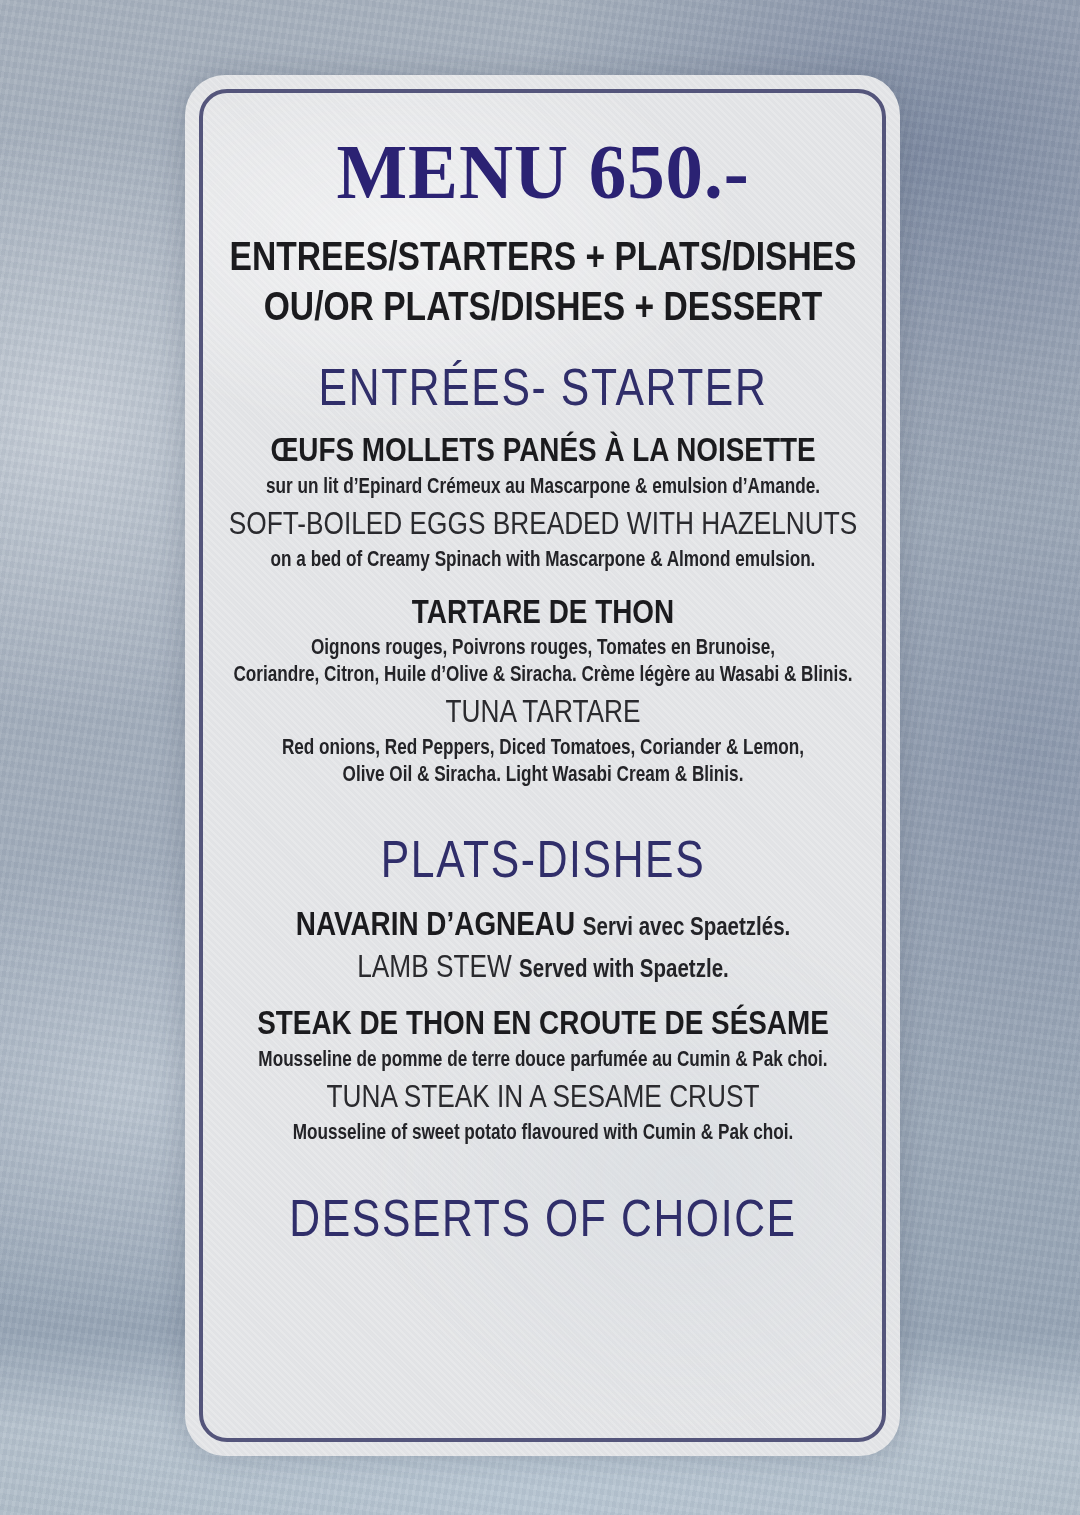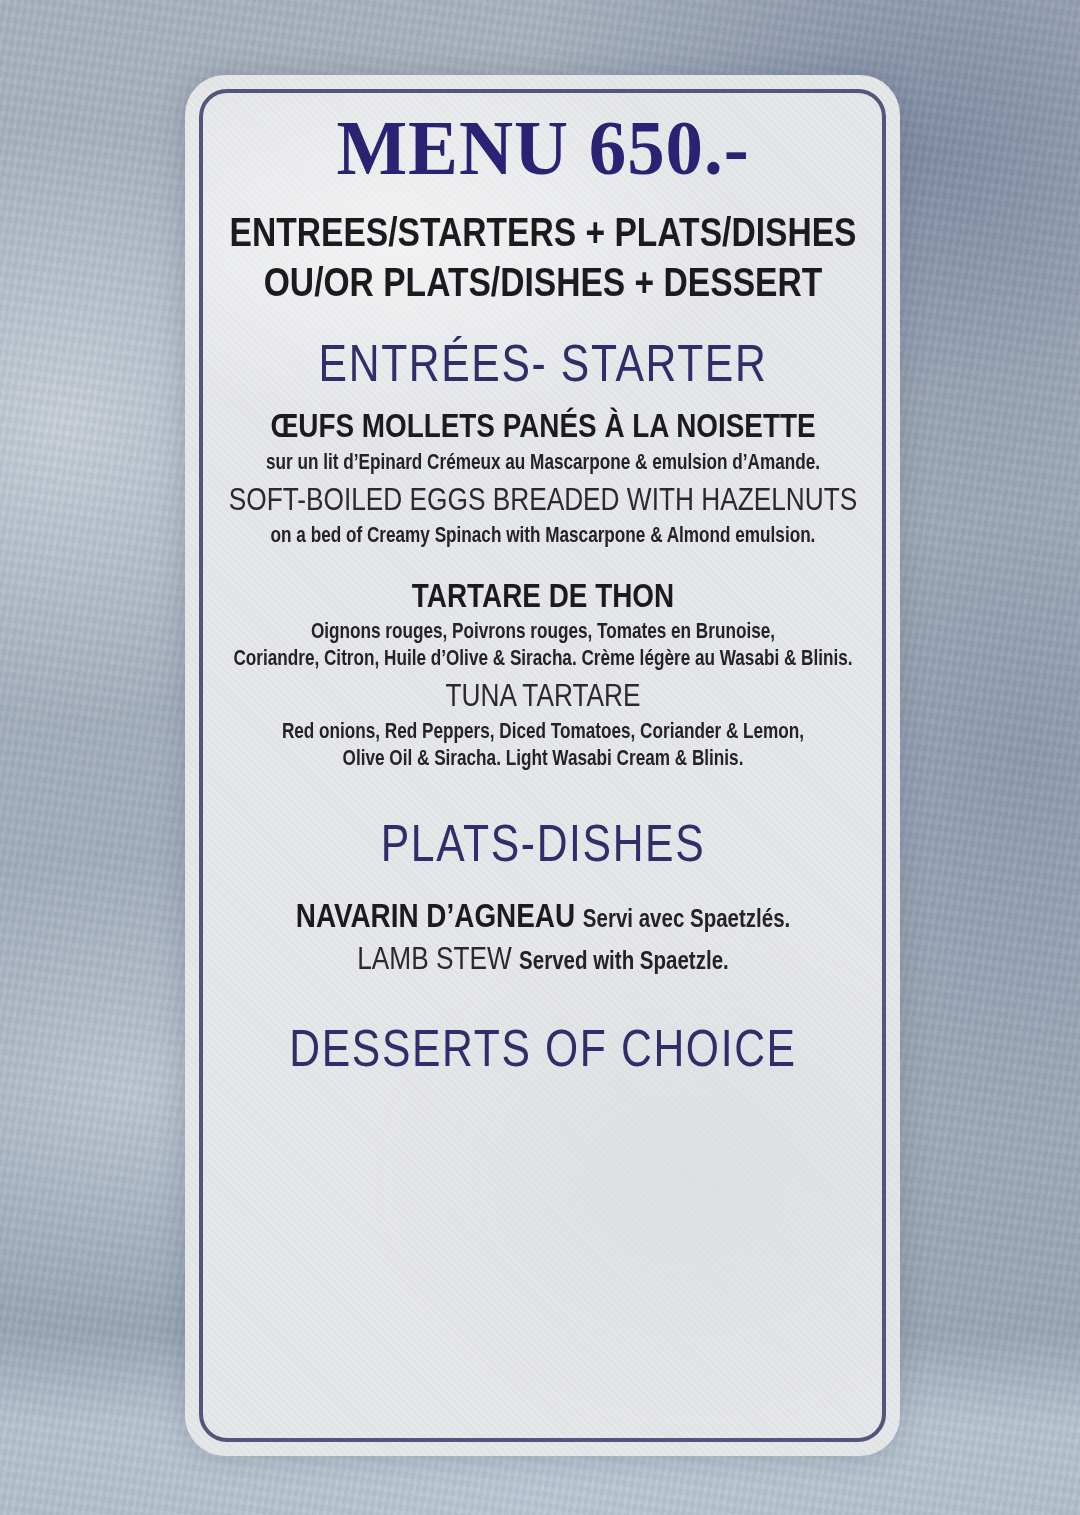--- a/index.html
+++ b/index.html
@@ -36,21 +36,21 @@
     content:""; position:absolute; inset:0; border-radius:inherit;
     background:
       radial-gradient(ellipse 70% 20% at 30% 12%, rgba(255,255,255,0.5), rgba(255,255,255,0) 70%),
       radial-gradient(ellipse 60% 25% at 70% 80%, rgba(214,219,224,0.55), rgba(214,219,224,0) 75%),
       repeating-linear-gradient(45deg, rgba(255,255,255,0.05) 0 2px, rgba(150,155,168,0.05) 2px 5px);
   }
   .card-border {
     position:absolute; inset:14px; border:4px solid #54557b; border-radius:28px;
     pointer-events:none;
   }
-  .content { position:relative; text-align:center; padding-top:34px; }
+  .content { position:relative; text-align:center; padding-top:58px; }
 
   
   .line { position:relative; left:50%; width:max-content; white-space:pre; text-align:center; }
   .sqz84 { transform:translateX(-50%) scaleX(0.84); }
   .sqz82 { transform:translateX(-50%) scaleX(0.82); }
   .sqz78 { transform:translateX(-50%) scaleX(0.78); }
   .sqz96 { transform:translateX(-50%) scaleX(0.96); }
 
   .menu-title {
     font-family:"Liberation Serif", serif; font-weight:700;
@@ -68,21 +68,21 @@
   .fr-name { font-size:34px; font-weight:700; line-height:1.08; color:#1b1b1e; }
   .en-name { font-size:32px; font-weight:400; line-height:1.1; color:#2a2a2e; }
   .desc { font-size:22px; font-weight:700; line-height:1.2; color:#232327; }
   .inline-sub { font-size:25px; font-weight:700; color:#232327; }
   .en-inline { font-weight:400; color:#2a2a2e; }
 
   .dish { margin-top:18px; }
   .dish .desc { margin-top:5px; }
   .dish .en-name { margin-top:7px; }
   .dish.tight { margin-top:26px; }
-  .dish.roomy { margin-top:28px; }
+  .dish.roomy { margin-top:20px; }
   .dessert-heading { margin-top:46px; }
 </style>
 </head>
 <body>
 
 <div class="bg"></div>
 
 <div class="card">
   <div class="content">
 
@@ -111,18 +111,24 @@
     </div>
 
     <h2 class="section-heading gap-lg line sqz82">PLATS-DISHES</h2>
 
 
     <div class="dish roomy">
       <h3 class="fr-name line sqz82"><span>NAVARIN D’AGNEAU</span> <span class="inline-sub">Servi avec Spaetzlés.</span></h3>
       <h4 class="en-name line sqz82"><span>LAMB STEW</span> <span class="inline-sub">Served with Spaetzle.</span></h4>
     </div>
 
+    <div class="dish roomy">
+      <h3 class="fr-name line sqz82">STEAK DE THON EN CROUTE DE SÉSAME</h3>
+      <p class="desc line sqz78">Mousseline de pomme de terre douce parfumée au Cumin &amp; Pak choi.</p>
+      <h4 class="en-name line sqz82">TUNA STEAK IN A SESAME CRUST</h4>
+      <p class="desc line sqz78">Mousseline of sweet potato flavoured with Cumin &amp; Pak choi.</p>
+    </div>
 
     <h2 class="section-heading dessert-heading line sqz82">DESSERTS OF CHOICE</h2>
 
   </div>
   <div class="card-border"></div>
 </div>
 
 </body></html>

